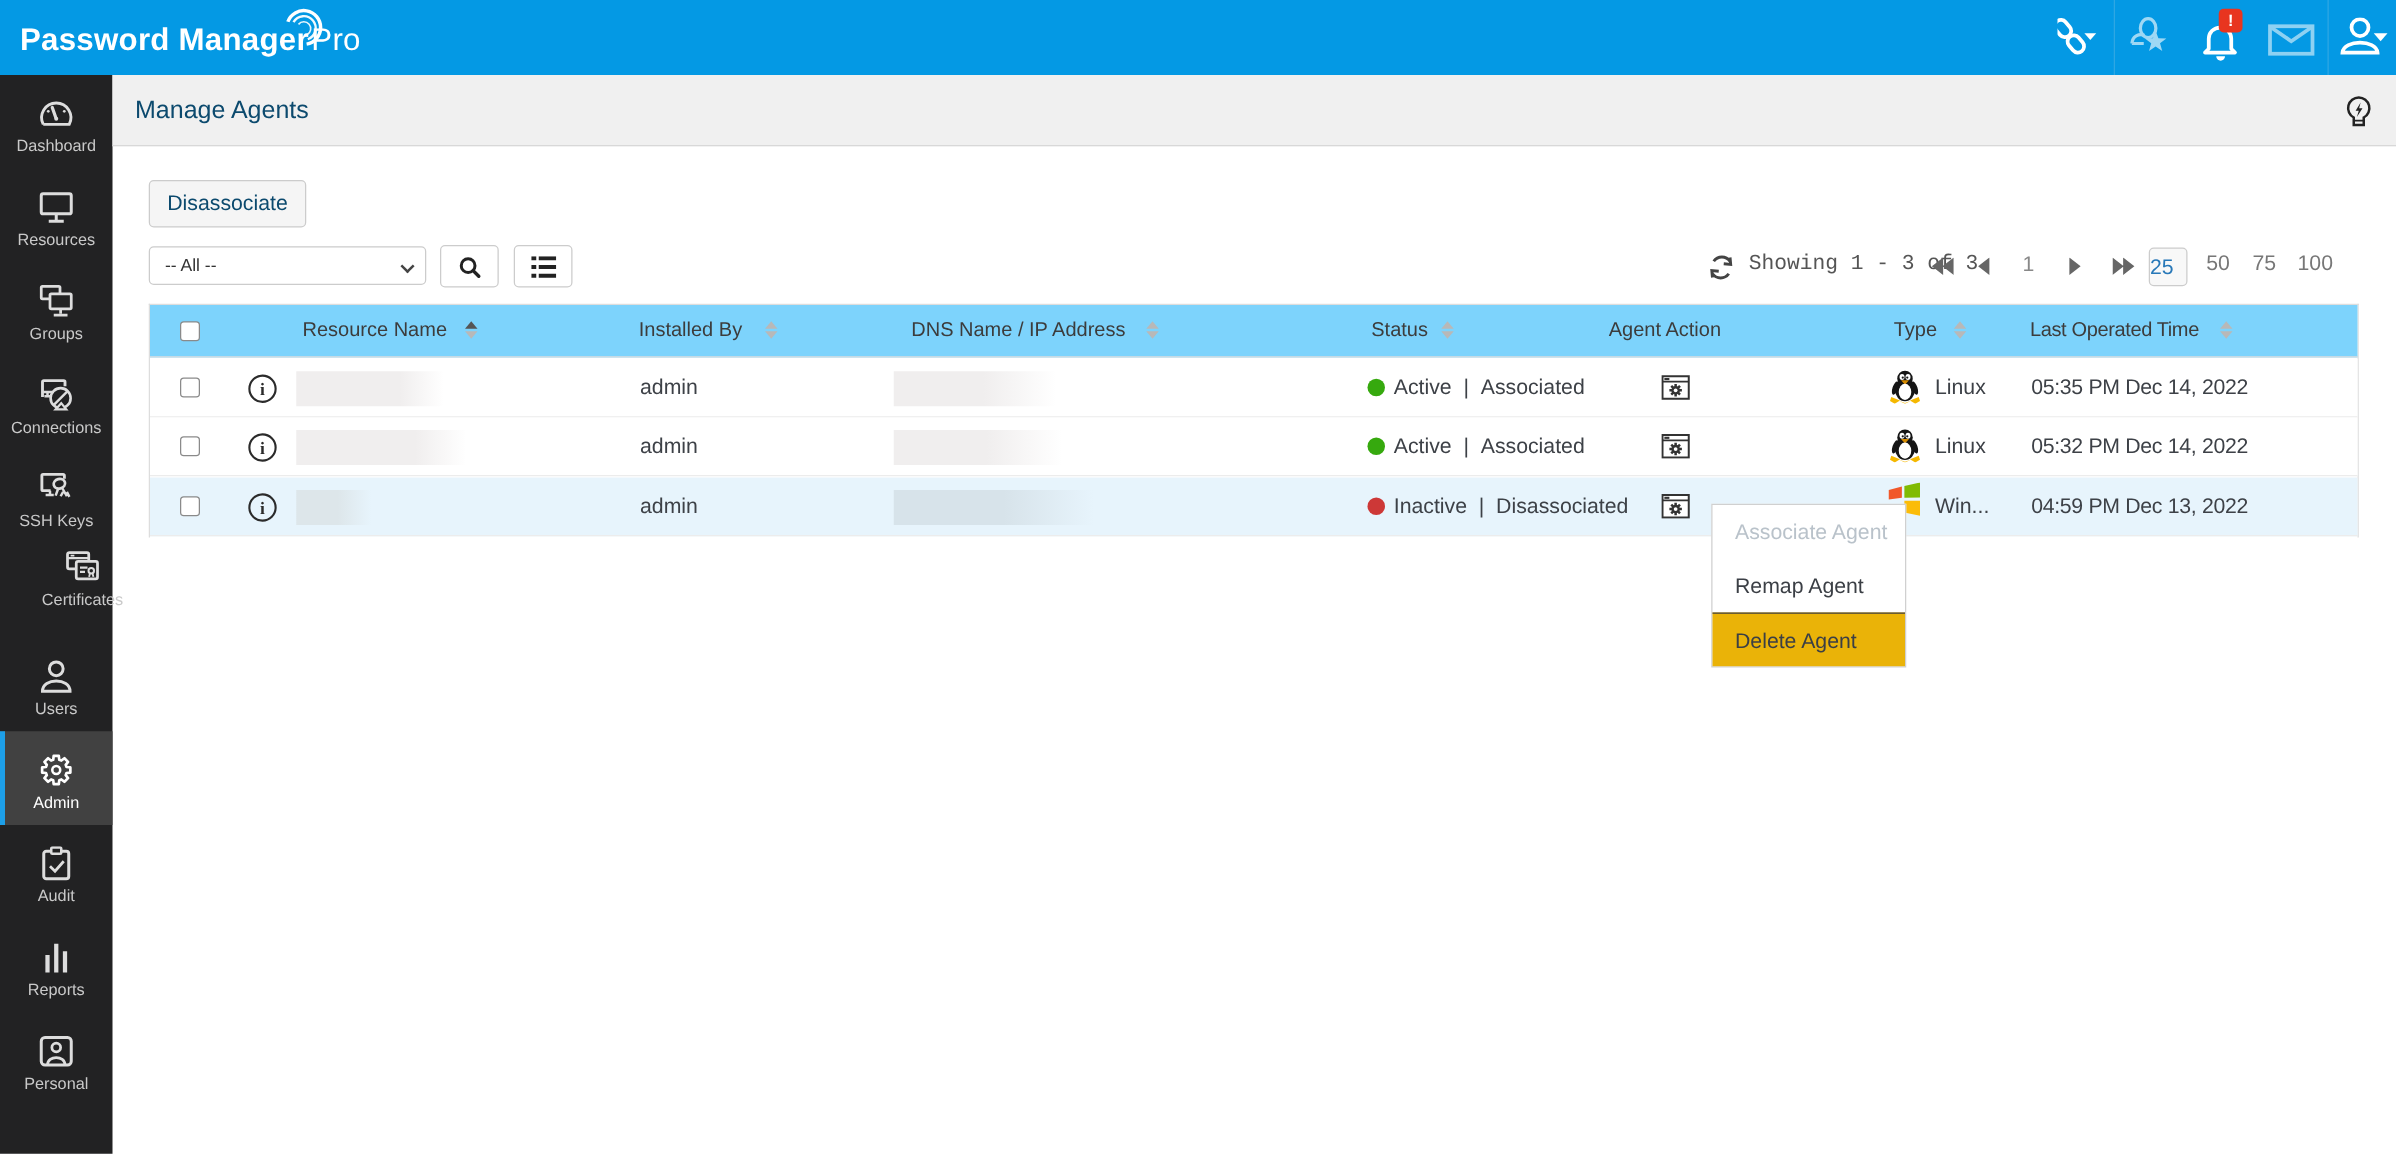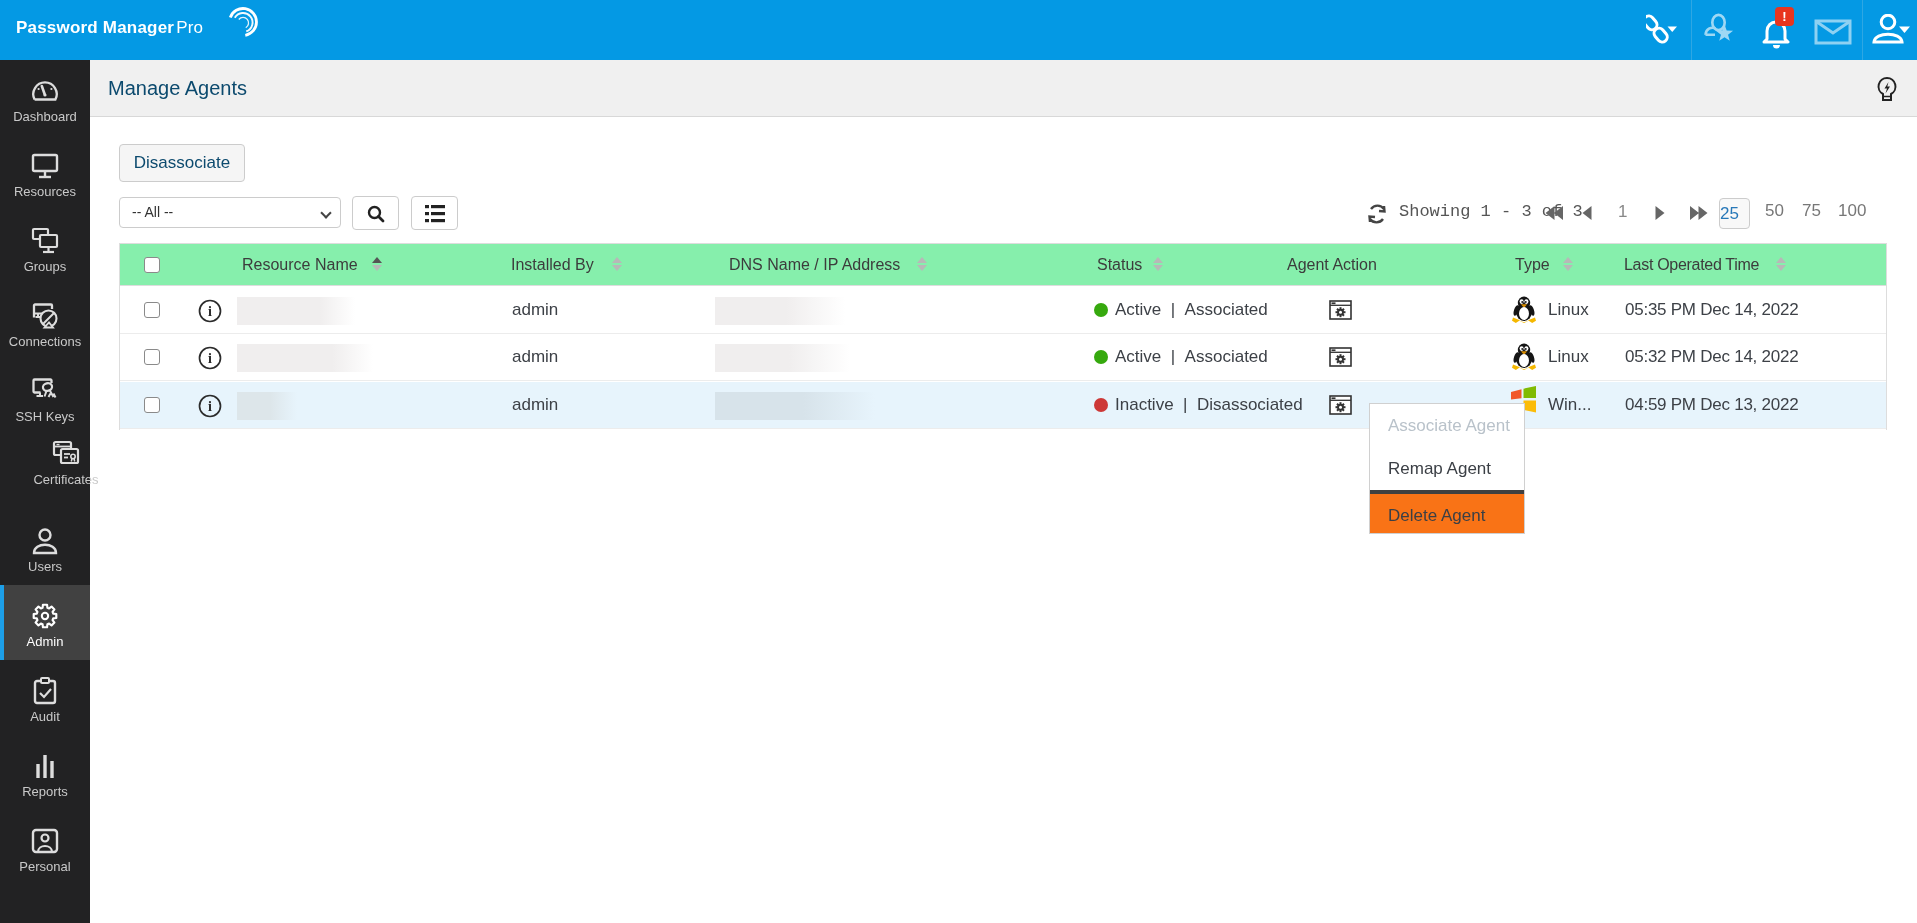--- a/index.html
+++ b/index.html
@@ -1,21 +1,21 @@
 <!DOCTYPE html>
 <html><head>
 <meta charset="utf-8">
 <style>
 * { margin:0; padding:0; box-sizing:border-box; }
 html,body { width:1917px; height:923px; overflow:hidden; font-family:"Liberation Sans", sans-serif; background:#fff; }
 .abs { position:absolute; }
 
 
 #header { position:absolute; left:0; top:0; width:1917px; height:60px; background:#0499e4; }
-#logo { position:absolute; left:16px; top:18px; color:#fff; font-size:17px; font-weight:bold; letter-spacing:0.2px; }
+#logo { position:absolute; left:16px; top:18px; color:#fff; font-size:25px; font-weight:bold; letter-spacing:0.2px; }
 #logo .pro { font-weight:normal; margin-left:2px; }
 #searchbar { position:absolute; left:414px; top:0; width:450px; height:60px; background:#33ade6; }
 #searchtxt { position:absolute; left:58px; top:18px; color:#fff; font-size:18px; }
 .hdr-sep { position:absolute; top:0; width:1px; height:60px; background:#2ea7e3; }
 
 
 #sidebar { position:absolute; left:0; top:60px; width:90px; height:863px; background:#222223;padding-left:21px; }
 .nav { position:absolute; left:0; width:90px; height:75px; text-align:center; color:#c9c9c9; }
 .nav .ic { margin-top:17px; height:30px; }
 .nav .lb { font-size:13px; margin-top:2px; }
@@ -35,38 +35,38 @@
 #btn-search { left:352px; }
 #btn-list { left:411px; }
 
 
 #paging { position:absolute; top:195px; left:1360px; width:557px; height:36px; color:#555; font-size:17px; white-space:nowrap; }
 .pgnum { position:absolute; top:6px; color:#777; font-size:17px; }
 #sel25 { position:absolute; left:359px; top:3px; width:31px; height:31px; border:1px solid #ccc; border-radius:4px; background:#f8f8f8; color:#2878b8; line-height:29px; font-size:17px; }
 
 
 #tbl { position:absolute; left:119px; top:243px; width:1768px; height:187px; border:1px solid #ddd; border-bottom:none; }
-#thead { position:absolute; left:0; top:0; width:1766px; height:42px; background:#86efac; border-bottom:1px solid #ddd; }
+#thead { position:absolute; left:0; top:0; width:1766px; height:42px; background:#7dd3fc; border-bottom:1px solid #ddd; }
 .th { position:absolute; top:12px; font-size:16px; color:#3c3c3c; }
 .row { position:absolute; left:0; width:1766px; height:47px; background:#fff; border-bottom:1px solid #ececec; }
 .row.hl { background:#e7f4fc; }
 .cell { position:absolute; font-size:17px; color:#3d4147; }
 .sort { display:inline-block; position:absolute; }
 .sort .u { width:0; height:0; border-left:5px solid transparent; border-right:5px solid transparent; border-bottom:6px solid #b8b8b8; margin-bottom:2px; }
 .sort .d { width:0; height:0; border-left:5px solid transparent; border-right:5px solid transparent; border-top:6px solid #b8b8b8; }
 .sort.act .u { border-bottom-color:#555; }
 .cb { position:absolute; width:16px; height:16px; border:1px solid #8a8a8a; border-radius:3px; background:#fff; }
 .pill { position:absolute; height:28px; }
 .dot { position:absolute; width:14px; height:14px; border-radius:50%; }
 
 
 #menu { position:absolute; left:1369px; top:403px; width:156px; background:#fff; border:1px solid #d0d0d0; font-size:17px; z-index:10; }
 #menu .mi { height:43px; line-height:43px; padding-left:18px; color:#3b3f45; }
 #menu .mi.dis { color:#b9c2ca; }
-#menu .mi.sel { background:#f97316; border-top:4px solid #404040; }
+#menu .mi.sel { background:#eab308; border-top:1px solid #404040; }
 </style>
 </head>
 <body>
 
 <div id="header">
   <div id="logo">Password Manager<span class="pro">Pro</span></div>
   <svg class="abs" style="left:227px;top:2px;" width="38" height="40" viewBox="0 0 38 40">
     <path d="M3.3 15.4 A13.5 13.5 0 1 1 18.3 33.3" fill="none" stroke="#fff" stroke-width="2.8"></path>
     <path d="M7.8 15.75 A9.5 9.5 0 1 1 19.25 29.4" fill="none" stroke="#fff" stroke-width="1.9" opacity="0.95"></path>
     <path d="M11.8 17.5 A5.5 5.5 0 1 1 18.75 25.76" fill="none" stroke="#fff" stroke-width="1.3" opacity="0.9"></path>

